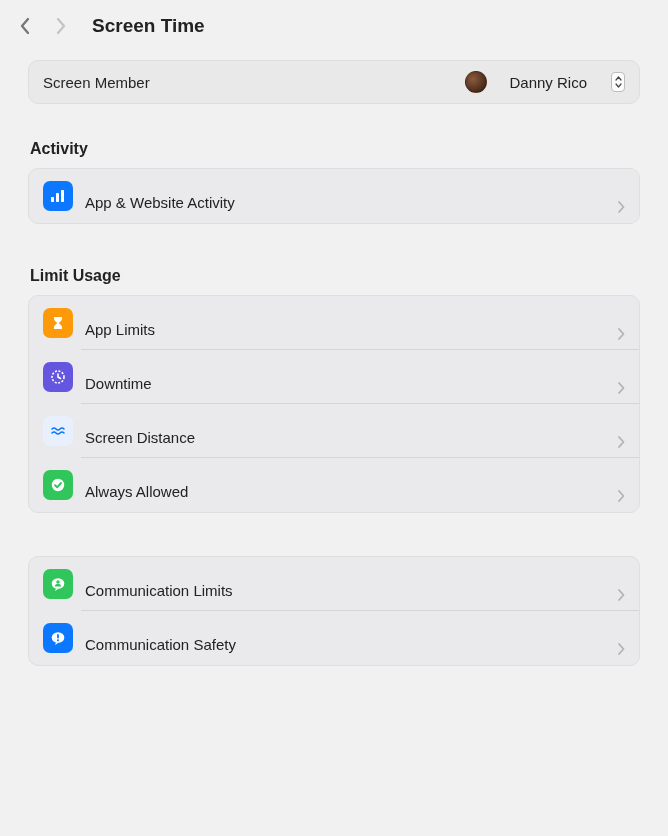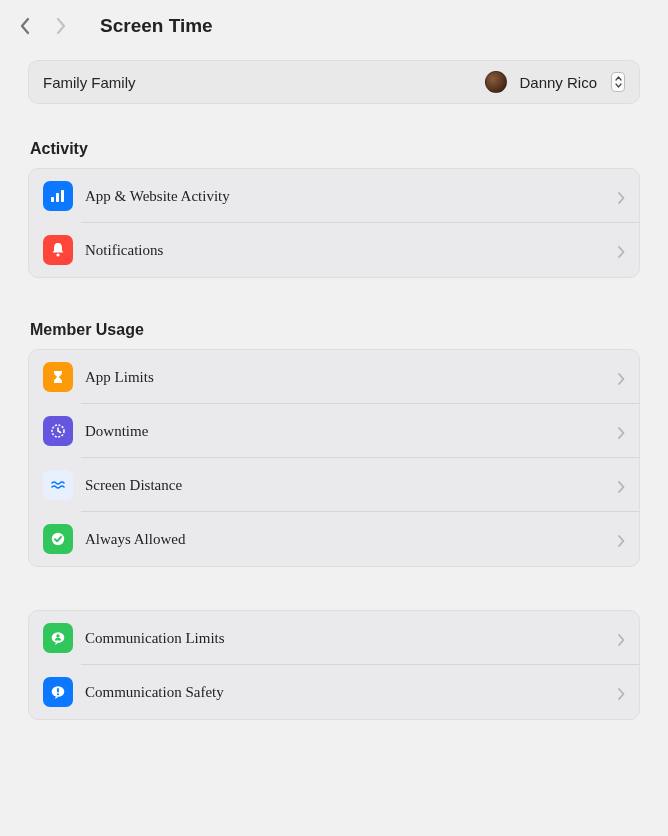--- a/index.html
+++ b/index.html
@@ -15,21 +15,20 @@
       overflow: hidden;
       border-radius: 12px;
     }
     .container {
       padding: 0;
     }
     .header {
       display: flex;
       align-items: center;
       padding: 14px 16px 10px 16px;
-      gap: 8px;
     }
     .nav-arrows {
       display: flex;
       align-items: center;
       gap: 18px;
     }
     .nav-btn {
       width: 18px;
       height: 24px;
       display: flex;
@@ -61,21 +60,21 @@
       margin-top: 12px;
       margin-bottom: 36px;
     }
     .family-label {
       font-size: 15px;
       color: #252525;
     }
     .family-right {
       display: flex;
       align-items: center;
-      gap: 12px;
+      gap: 22px;
     }
     .avatar {
       width: 22px;
       height: 22px;
       border-radius: 50%;
       background: radial-gradient(circle at 35% 35%, #8b5a3c 0%, #4a2c1a 70%, #2e1a0f 100%);
       border: 0.5px solid rgba(0,0,0,0.15);
     }
     .family-name {
       font-size: 15px;
@@ -110,25 +109,24 @@
       margin-left: 2px;
     }
     .list {
       background: #eaeaec;
       border: 1px solid #dedede;
       border-radius: 10px;
       overflow: hidden;
     }
     .row {
       display: flex;
-      align-items: center;
+      align-items: flex-end;
       padding: 12px 14px;
       cursor: pointer;
       position: relative;
-      font-family: Liberation Serif, serif;
     }
     .row:not(:last-child)::after {
       content: "";
       position: absolute;
       bottom: 0;
       left: 52px;
       right: 0;
       height: 1px;
       background: #d6d6d8;
     }
@@ -187,21 +185,21 @@
             <path d="M3 2 L9 9 L3 16" stroke="#c4c4c5" stroke-width="2.3" fill="none" stroke-linecap="round" stroke-linejoin="round"></path>
           </svg>
       </div>
     </div>
     <div class="title">Screen Time</div>
   </div>
 
   <div class="content">
 
     <div class="family-selector">
-      <span class="family-label">Family Family</span>
+      <span class="family-label">Screen Member</span>
       <div class="family-right">
         <div class="avatar"></div>
         <span class="family-name">Danny Rico</span>
         <div class="stepper">
           <svg viewBox="0 0 7 5">
               <path d="M1 4 L3.5 1 L6 4" stroke="#444" stroke-width="1.2" fill="none" stroke-linecap="round" stroke-linejoin="round"></path>
             </svg>
           <svg viewBox="0 0 7 5">
               <path d="M1 1 L3.5 4 L6 1" stroke="#444" stroke-width="1.2" fill="none" stroke-linecap="round" stroke-linejoin="round"></path>
             </svg>
@@ -218,37 +216,25 @@
                 <rect x="2" y="10" width="3" height="5" fill="#fff" rx="0.7"></rect>
                 <rect x="7" y="6" width="3" height="9" fill="#fff" rx="0.7"></rect>
                 <rect x="12" y="3" width="3" height="12" fill="#fff" rx="0.7"></rect>
               </svg>
           </div>
           <span class="row-label">App &amp; Website Activity</span>
           <span class="chevron"><svg viewBox="0 0 8 12">
                 <path d="M2 1 L6.5 6 L2 11" stroke="#b3b3b5" stroke-width="1.8" fill="none" stroke-linecap="round" stroke-linejoin="round"></path>
               </svg></span>
         </div>
-        <div class="row">
-          <div class="row-icon bg-red">
-            <svg viewBox="0 0 18 18">
-                <path d="M9 2 C6 2 5 4 5 7 L5 9 C5 10 4 11 3.5 11.5 L14.5 11.5 C14 11 13 10 13 9 L13 7 C13 4 12 2 9 2 Z" fill="#fff"></path>
-                <circle cx="9" cy="14" r="1.6" fill="#fff"></circle>
-              </svg>
-          </div>
-          <span class="row-label">Notifications</span>
-          <span class="chevron"><svg viewBox="0 0 8 12">
-                <path d="M2 1 L6.5 6 L2 11" stroke="#b3b3b5" stroke-width="1.8" fill="none" stroke-linecap="round" stroke-linejoin="round"></path>
-              </svg></span>
-        </div>
       </div>
     </div>
 
     <div class="section">
-      <div class="section-title">Member Usage</div>
+      <div class="section-title">Limit Usage</div>
       <div class="list">
         <div class="row">
           <div class="row-icon bg-orange">
             <svg viewBox="0 0 18 18">
                 <path d="M5 3 L13 3 L13 5 C13 7 10 8 10 9 C10 10 13 11 13 13 L13 15 L5 15 L5 13 C5 11 8 10 8 9 C8 8 5 7 5 5 Z" fill="#fff"></path>
               </svg>
           </div>
           <span class="row-label">App Limits</span>
           <span class="chevron"><svg viewBox="0 0 8 12">
                 <path d="M2 1 L6.5 6 L2 11" stroke="#b3b3b5" stroke-width="1.8" fill="none" stroke-linecap="round" stroke-linejoin="round"></path>

